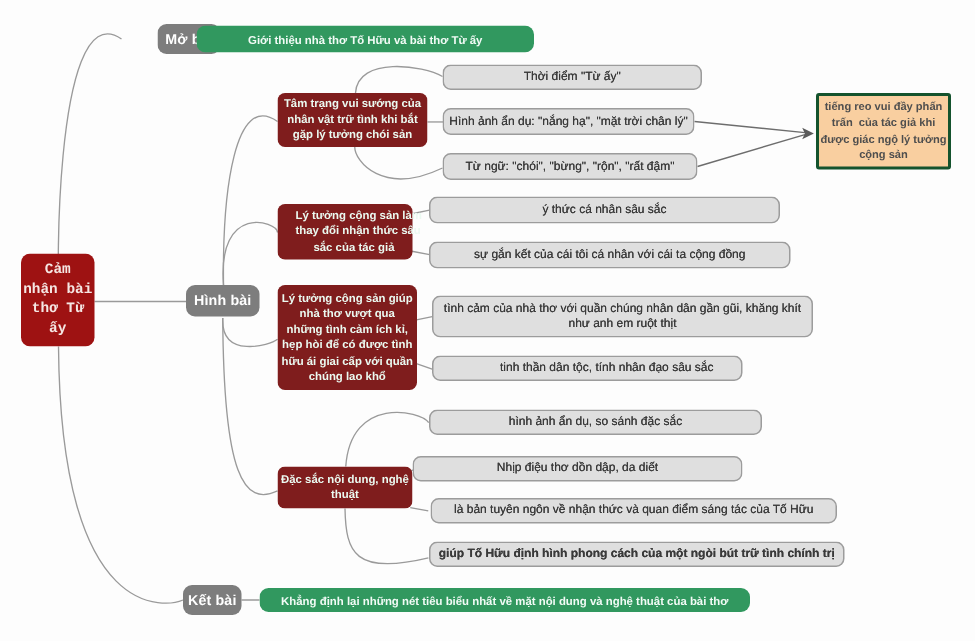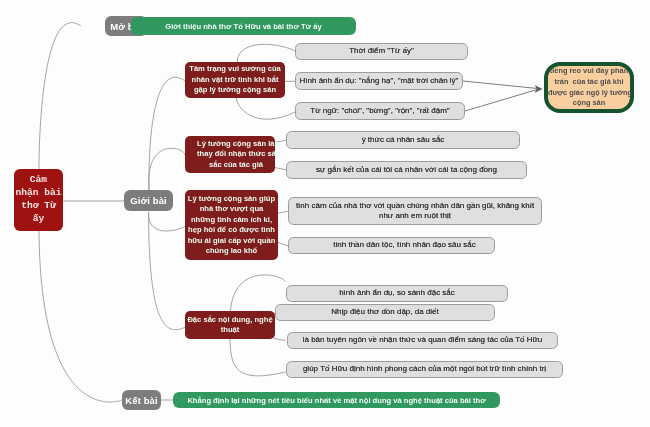--- a/index.html
+++ b/index.html
@@ -15,21 +15,21 @@
   .root{background:#9e1212;color:#f5e6e3;border-radius:6px;font-weight:bold;
         font-size:9.6px;line-height:12.95px;letter-spacing:0;font-family:Liberation Mono, monospace;}
   .branch{background:#7d7d7d;color:#ffffff;border-radius:6px;font-weight:bold;
           font-size:9.5px;letter-spacing:.1px;}
   .green{background:#7f1d1d;color:#ebfaf1;border-radius:5px;font-weight:bold;
          font-size:7.6px;line-height:10.5px;}
   .greenwide{background:#31985f;color:#f2fbf6;border-radius:6px;font-weight:bold;
          font-size:7.6px;align-items:center;}
   .gray{background:#dfdfdf;color:#3a3a3a;text-shadow:0 0 0.4px currentColor;border:1px solid #9c9c9c;border-radius:5.5px;
         font-size:8px;line-height:10.5px;}
-  .orange{background:#f9cfa0;color:#4e4e4e;border:4px solid #14532d;border-radius:16px;
+  .orange{background:#f9cfa0;color:#4e4e4e;border:2px solid #14532d;border-radius:2px;
         font-size:7.4px;line-height:10.6px;font-weight:bold;}
 </style>
 </head>
 <body>
 
 <div id="canvas">
 
   <svg class="edges" viewBox="0 0 650 427">
     <g fill="none" stroke="#9a9a9a" stroke-width="0.9">
       <path d="M39,170 C39.4,219.2 32.7,-7.7 81,26"></path>
@@ -67,36 +67,36 @@
         <span style="display:block;white-space:pre">thơ Từ</span>
         <span style="display:block;white-space:pre">ấy</span>
       </span>
   </div>
 
   <div class="node branch" style="left:81px;top:16px;width:42px;height:20px;margin-left:24px;">
     <span>Mở bài</span>
   </div>
 
   <div class="node branch" style="left:124px;top:190px;width:49px;height:21px;">
-    <span>Giới bài</span>
+    <span>Hình bài</span>
   </div>
 
   <div class="node branch" style="left:122px;top:390px;width:39px;height:20px;">
     <span>Kết bài</span>
   </div>
 
   <div class="node greenwide" style="left:131px;top:17px;width:225px;height:18px;">
     <span>Giới thiệu nhà thơ Tố Hữu và bài thơ Từ ấy</span>
   </div>
 
   <div class="node green" style="left:185px;top:62px;width:100px;height:36px;">
     <span>
         <span style="display:block;white-space:pre">Tâm trạng vui sướng của</span>
         <span style="display:block;white-space:pre">nhân vật trữ tình khi bắt</span>
-        <span style="display:block;white-space:pre">gặp lý tưởng cộng sản</span>
+        <span style="display:block;white-space:pre">gặp lý tưởng chói sản</span>
       </span>
   </div>
 
   <div class="node green" style="left:185px;top:136px;width:90px;height:37px;padding-left:12px;">
     <span>
         <span style="display:block;white-space:pre">Lý tưởng cộng sản làm</span>
         <span style="display:block;white-space:pre">thay đổi nhận thức sâu</span>
         <span style="display:block;white-space:pre">sắc của tác giả</span>
       </span>
   </div>
@@ -140,30 +140,30 @@
   </div>
   <div class="node gray" style="left:288px;top:197px;width:254px;height:28px;">
     <span>
         <span style="display:block;white-space:pre">tình cảm của nhà thơ với quần chúng nhân dân gần gũi, khăng khít</span>
         <span style="display:block;white-space:pre">như anh em ruột thịt</span>
       </span>
   </div>
   <div class="node gray" style="left:288px;top:237px;width:207px;height:17px;padding-left:26px;">
     <span>tinh thần dân tộc, tính nhân đạo sâu sắc</span>
   </div>
-  <div class="node gray" style="left:286px;top:273px;width:222px;height:17px;margin-top:12px;">
+  <div class="node gray" style="left:286px;top:273px;width:222px;height:17px;">
     <span>hình ảnh ẩn dụ, so sánh đặc sắc</span>
   </div>
   <div class="node gray" style="left:275px;top:304px;width:220px;height:17px;">
     <span>Nhịp điệu thơ dồn dập, da diết</span>
   </div>
   <div class="node gray" style="left:287px;top:332px;width:271px;height:17px;">
     <span>là bản tuyên ngôn về nhận thức và quan điểm sáng tác của Tố Hữu</span>
   </div>
-  <div class="node gray" style="left:286px;top:361px;width:277px;height:17px;">
+  <div class="node gray" style="left:286px;top:361px;width:277px;height:17px;font-weight:bold;">
     <span>giúp Tố Hữu định hình phong cách của một ngòi bút trữ tình chính trị</span>
   </div>
 
   <div class="node orange" style="left:544px;top:62px;width:90px;height:51px;">
     <span>
         <span style="display:block;white-space:pre">tiếng reo vui đầy phấn</span>
         <span style="display:block;white-space:pre">trấn  của tác giả khi</span>
         <span style="display:block;white-space:pre">được giác ngộ lý tưởng</span>
         <span style="display:block;white-space:pre">cộng sản</span>
       </span>

